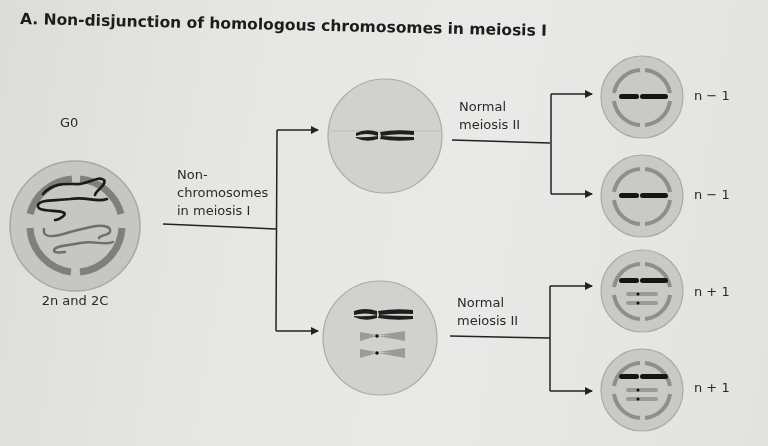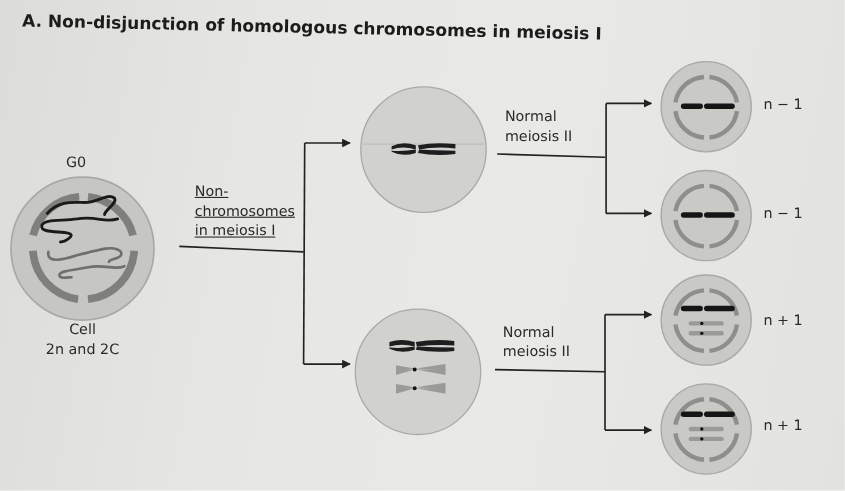--- a/index.html
+++ b/index.html
@@ -151,27 +151,26 @@
     </g>
     <rect x="619" y="374" width="20" height="5" rx="2.5" fill="#151515"></rect>
     <rect x="640" y="374" width="28" height="5" rx="2.5" fill="#151515"></rect>
     <rect x="626" y="388" width="32" height="4" rx="2" fill="#9a9a97"></rect>
     <circle cx="638" cy="390" r="1.5" fill="#111"></circle>
     <rect x="626" y="397" width="32" height="4" rx="2" fill="#9a9a97"></rect>
     <circle cx="638" cy="399" r="1.5" fill="#111"></circle>
   </g>
 </svg>
 
-<div class="lbl" style="left:60px; top:140px;">G0</div>
+<div class="lbl" style="left:60px; top:114px;">G0</div>
 <div class="lbl center" style="left:30px; top:292px; width:90px;">
-  <div>Cell</div>
   <div>2n and 2C</div>
 </div>
 
-<div class="lbl" style="left:177px; top:166px;text-decoration:underline;">
+<div class="lbl" style="left:177px; top:166px;">
   <div>Non-</div>
   <div>chromosomes</div>
   <div>in meiosis I</div>
 </div>
 
 <div class="lbl" style="left:459px; top:98px;">
   <div>Normal</div>
   <div>meiosis II</div>
 </div>
 <div class="lbl" style="left:457px; top:294px;">

